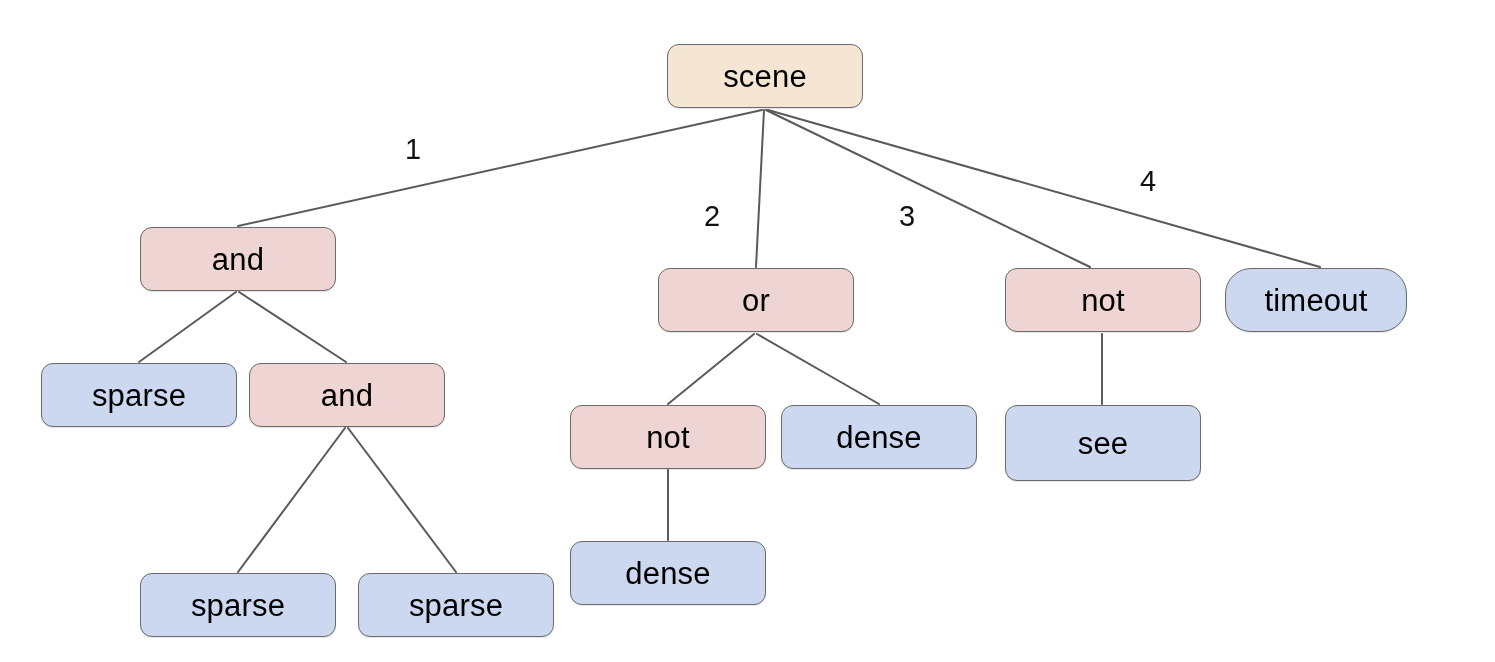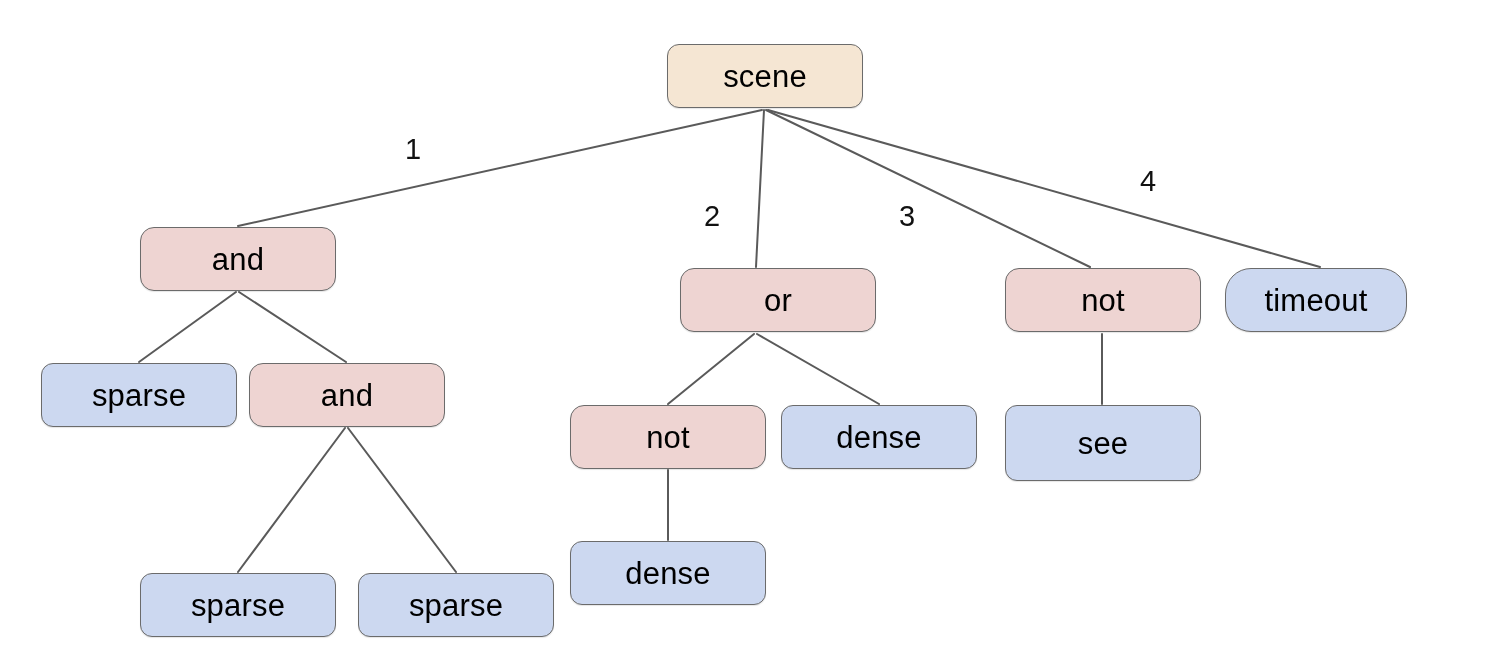--- a/index.html
+++ b/index.html
@@ -34,21 +34,21 @@
     align-items: center;
     justify-content: center;
     color: #000000;
     font-size: 31px;
     line-height: 1;
     letter-spacing: 0.2px;
     white-space: nowrap;
     box-shadow: 0 1px 1px rgba(0,0,0,0.10);
   }
   .node.root    { background: #f5e6d3; }
-  .node.op      { background: #eed4d2; border-radius: 14px; }
+  .node.op      { background: #eed4d2; }
   .node.leaf    { background: #ccd8f0; }
   .edge-label {
     position: absolute;
     font-size: 29px;
     color: #111111;
     line-height: 1;
     white-space: nowrap;
   }
 </style>
 </head>
@@ -71,21 +71,21 @@
       <line x1="1102" y1="334" x2="1102" y2="404" stroke="#5a5a5a" stroke-width="2" stroke-linecap="round"></line>
     </svg>
 
   <div id="node-layer">
       <div class="node root" style="left: 667px; top: 44px; width: 196px; height: 64px; align-items: center;">
         <span>scene</span>
       </div>
       <div class="node op" style="left: 140px; top: 227px; width: 196px; height: 64px;">
         <span>and</span>
       </div>
-      <div class="node op" style="left: 680px; top: 268px; width: 196px; height: 64px;">
+      <div class="node op" style="left: 658px; top: 268px; width: 196px; height: 64px;">
         <span>or</span>
       </div>
       <div class="node op" style="left: 1005px; top: 268px; width: 196px; height: 64px;">
         <span>not</span>
       </div>
       <div class="node leaf" style="left: 1225px; top: 268px; width: 182px; height: 64px; border-radius: 26px;">
         <span>timeout</span>
       </div>
       <div class="node leaf" style="left: 41px; top: 363px; width: 196px; height: 64px;">
         <span>sparse</span>

